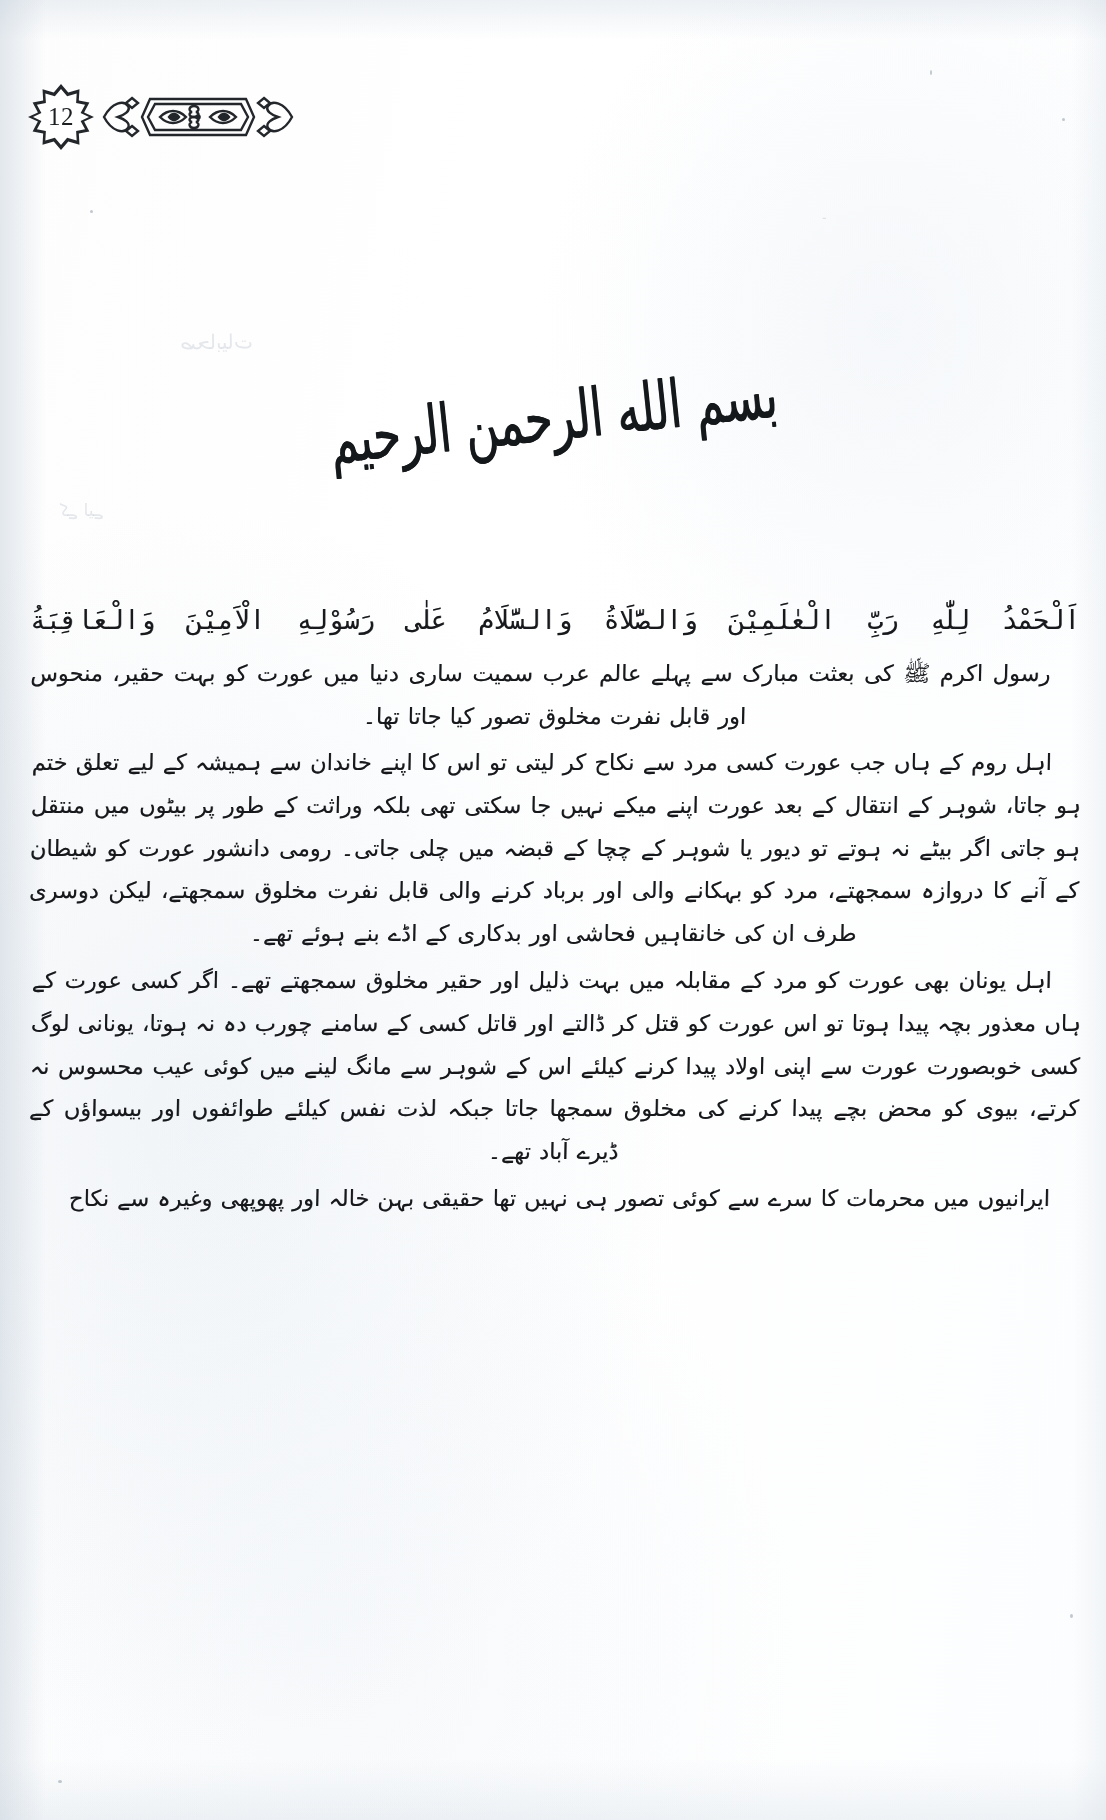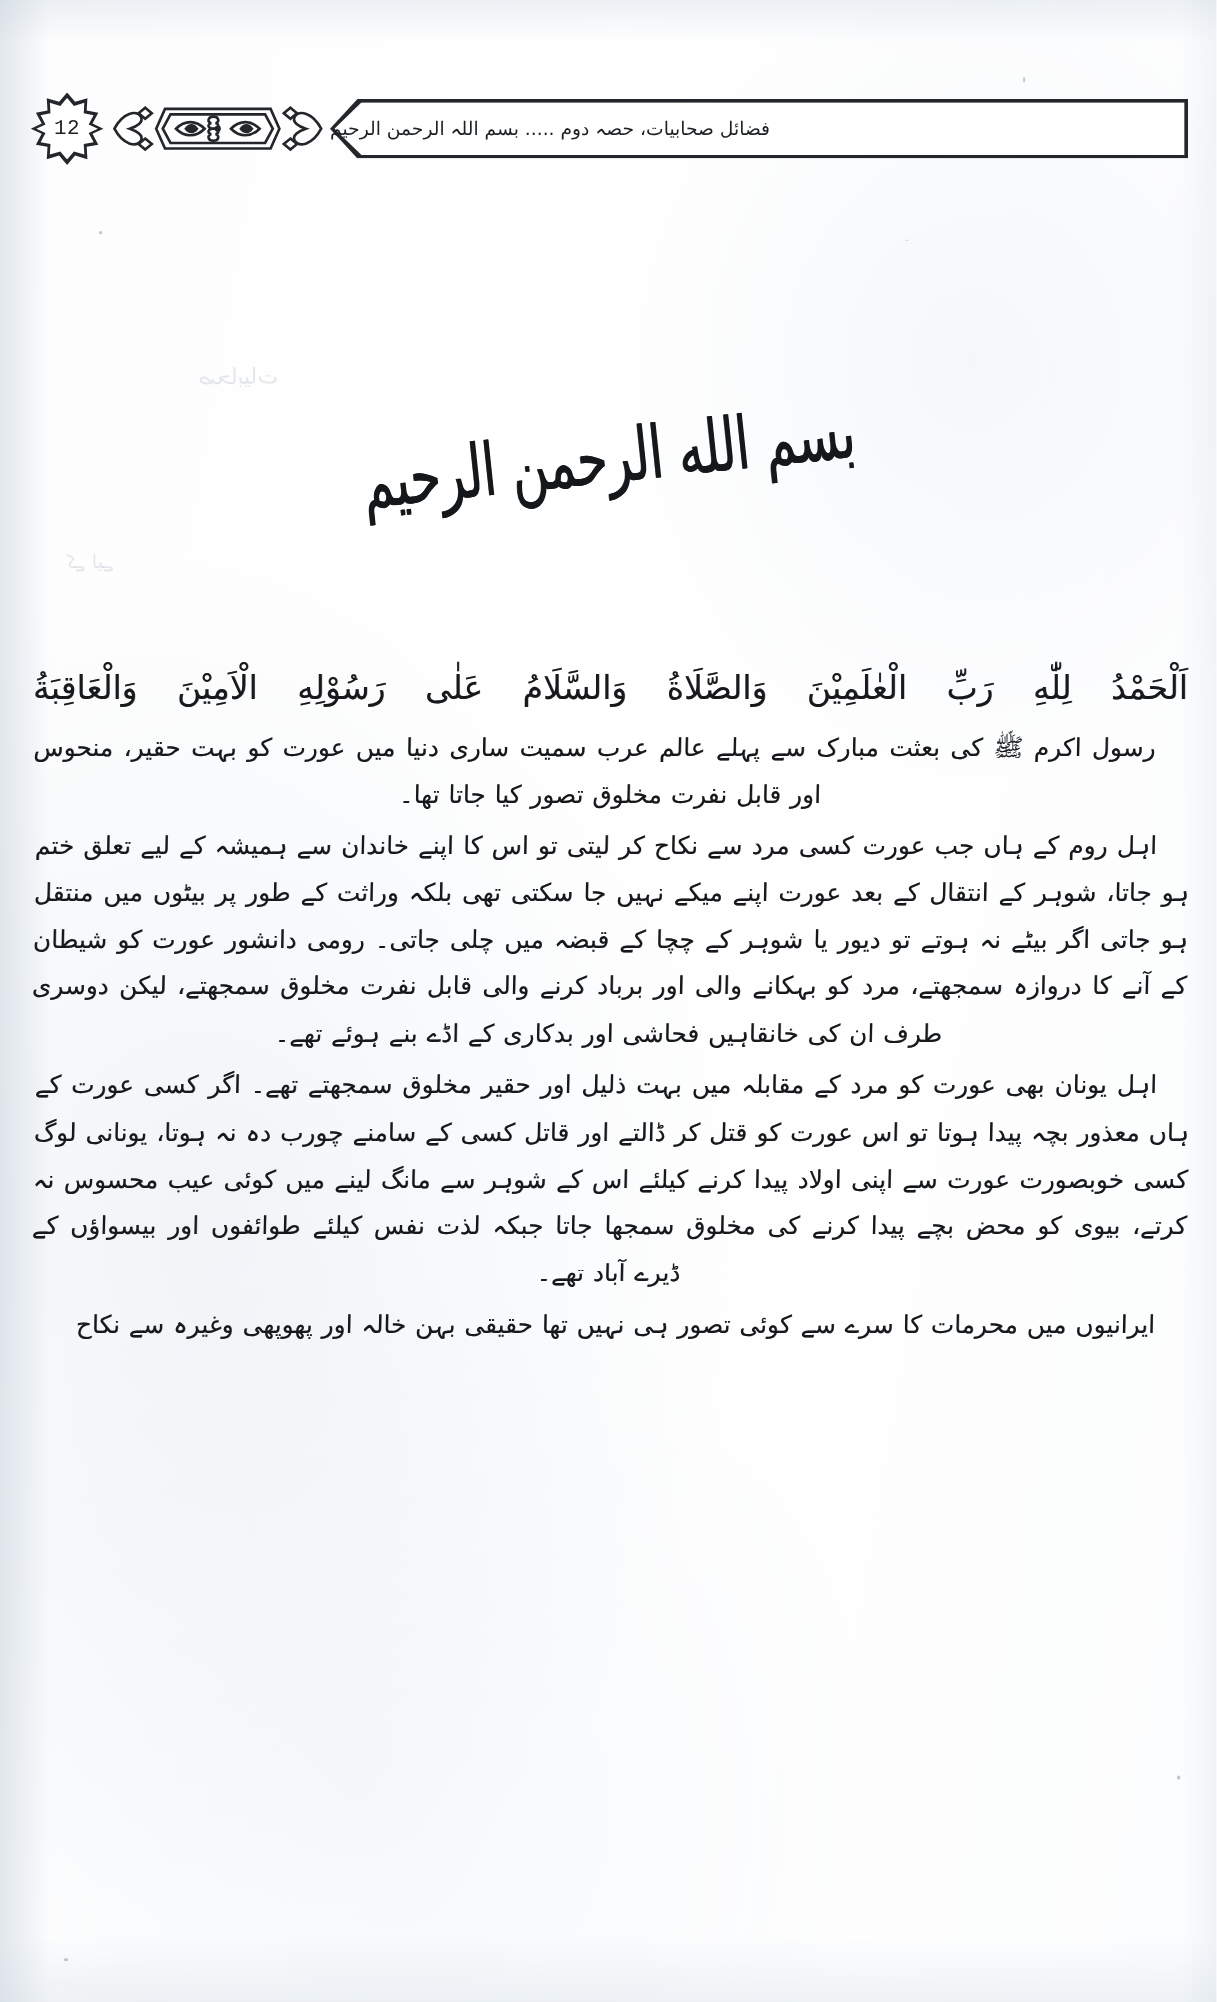--- a/index.html
+++ b/index.html
@@ -85,22 +85,22 @@
       50% 100%, 39% 87%, 22% 92%, 23% 75%, 7% 72%, 15% 57%,
       0% 50%, 15% 43%, 7% 28%, 23% 25%, 22% 8%, 39% 13%
     );
   }
   .folio-num {
     position: absolute;
     inset: 0;
     display: flex;
     align-items: center;
     justify-content: center;
-    font-family: Liberation Mono, monospace;
-    font-size: 19px;
+    font-family: Liberation Serif, serif;
+    font-size: 25px;
     color: #1c2023;
     letter-spacing: 0.5px;
     padding-bottom: 1px;
   }
 
   
   .ornament {
     position: absolute;
     left: 70px;
     top: 8px;
@@ -176,23 +176,23 @@
     position: absolute;
     top: 600px;
     left: 30px;
     right: 26px;
     direction: rtl;
     text-align: justify;
   }
 
   .arabic-line {
     direction: rtl;
-    font-family: Liberation Serif, serif;
+    font-family: Liberation Mono, monospace;
     color: #17191c;
-    font-size: 30px;
+    font-size: 26px;
     line-height: 1.75;
     text-align: justify;
     text-align-last: justify;
     letter-spacing: 0px;
     word-spacing: 2px;
     margin: 0 0 2px 0;
     text-shadow: 0.4px 0 0 rgba(23,25,28,0.55);
   }
   .arabic-line.last {
     text-align: left;
@@ -292,25 +292,20 @@
           <path d="M96 38 C91 38, 90 33, 94 32 C90 31, 91 27, 96 27 C101 27, 102 31, 98 32 C102 33, 101 38, 96 38 Z"></path>
           <circle cx="100" cy="27" r="1.6" fill="#23272b"></circle>
 
           <path d="M194 27 C186 12, 174 10, 170 16 C167 21, 174 25, 180 27 C174 29, 167 33, 170 38 C174 44, 186 42, 194 27 Z"></path>
           <path d="M166 8 l6 5 -6 5 -6 -5 Z"></path>
           <path d="M166 36 l6 5 -6 5 -6 -5 Z"></path>
         </g>
       </svg>
     </div>
 
-    <div class="title-bar">
-      <div class="bar-outer"></div>
-      <div class="bar-inner"></div>
-      <div class="header-title">فضائل صحابیات، حصہ دوم ..... بسم اللہ الرحمن الرحیم</div>
-    </div>
   </div>
 
   <div class="bismillah-block">
     <div class="bismillah-art">بسم الله الرحمن الرحيم</div>
   </div>
 
   <div class="content">
 
     <div class="arabic-wrap">
       <p class="arabic-line">اَلْحَمْدُ لِلّٰهِ رَبِّ الْعٰلَمِيْنَ وَالصَّلَاةُ وَالسَّلَامُ عَلٰى رَسُوْلِهِ الْاَمِيْنَ وَالْعَاقِبَةُ</p>

